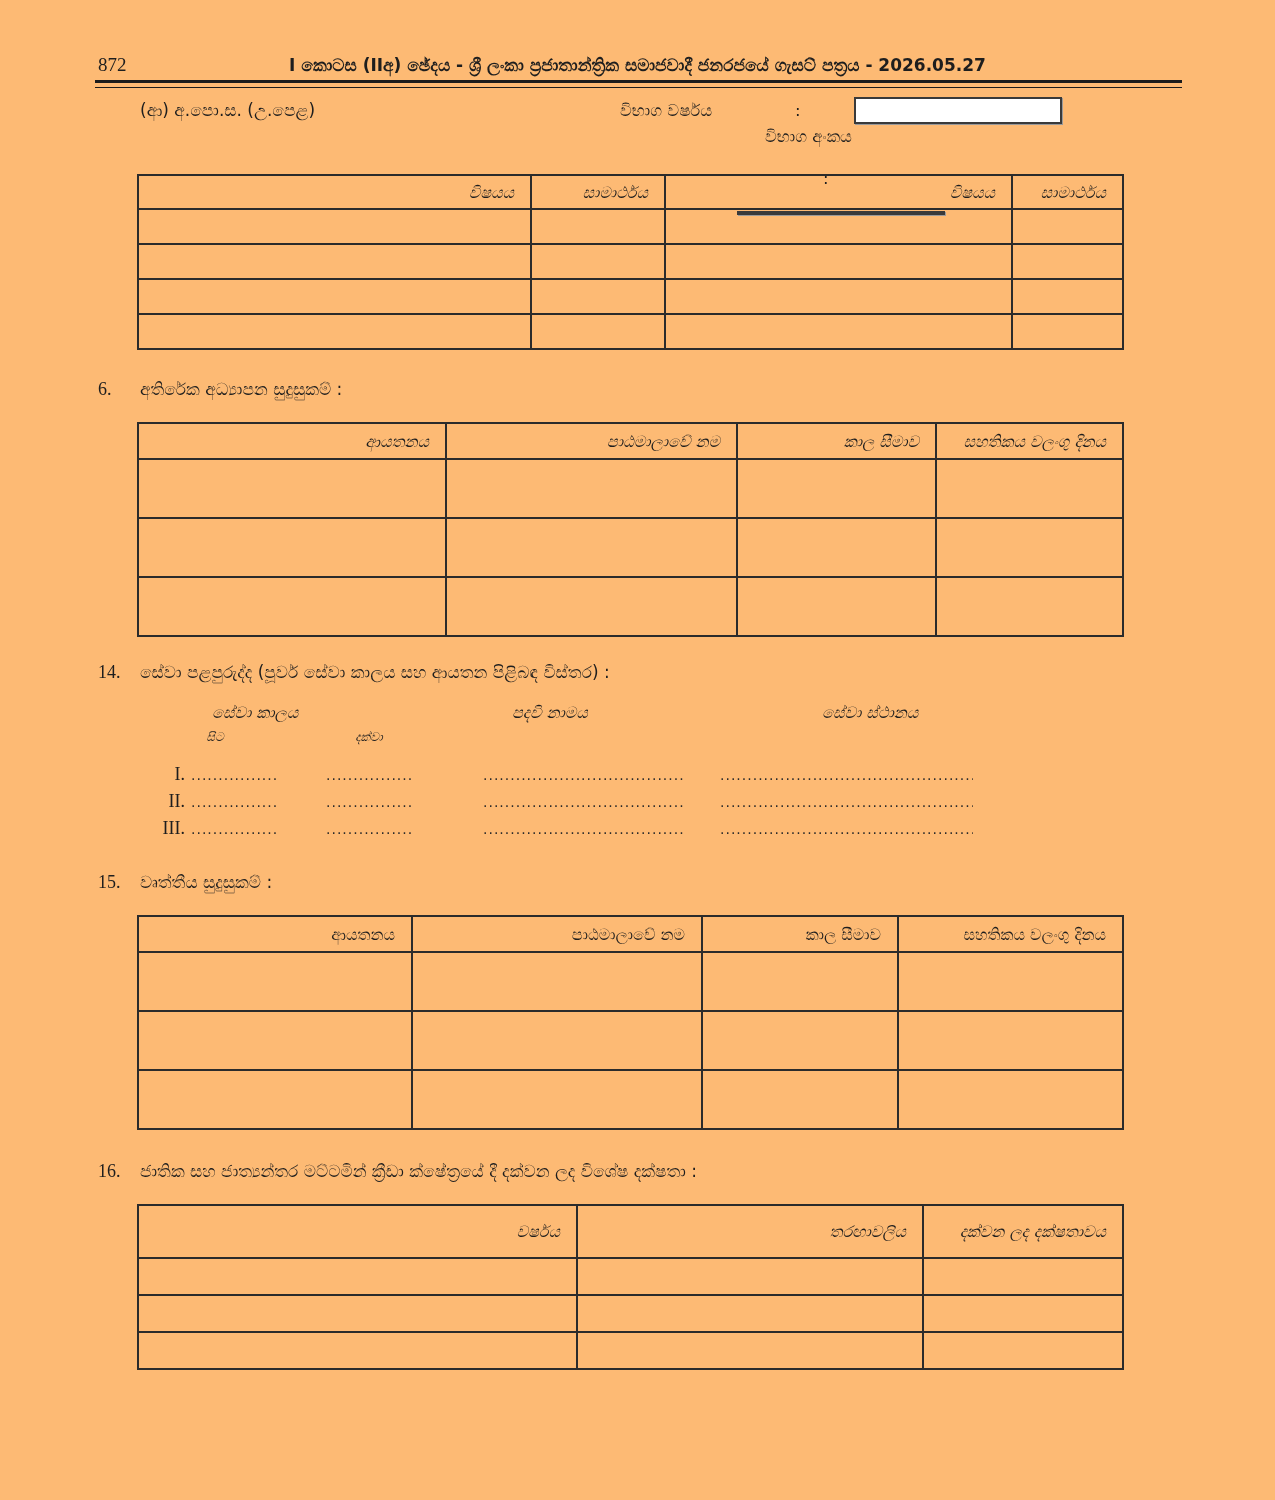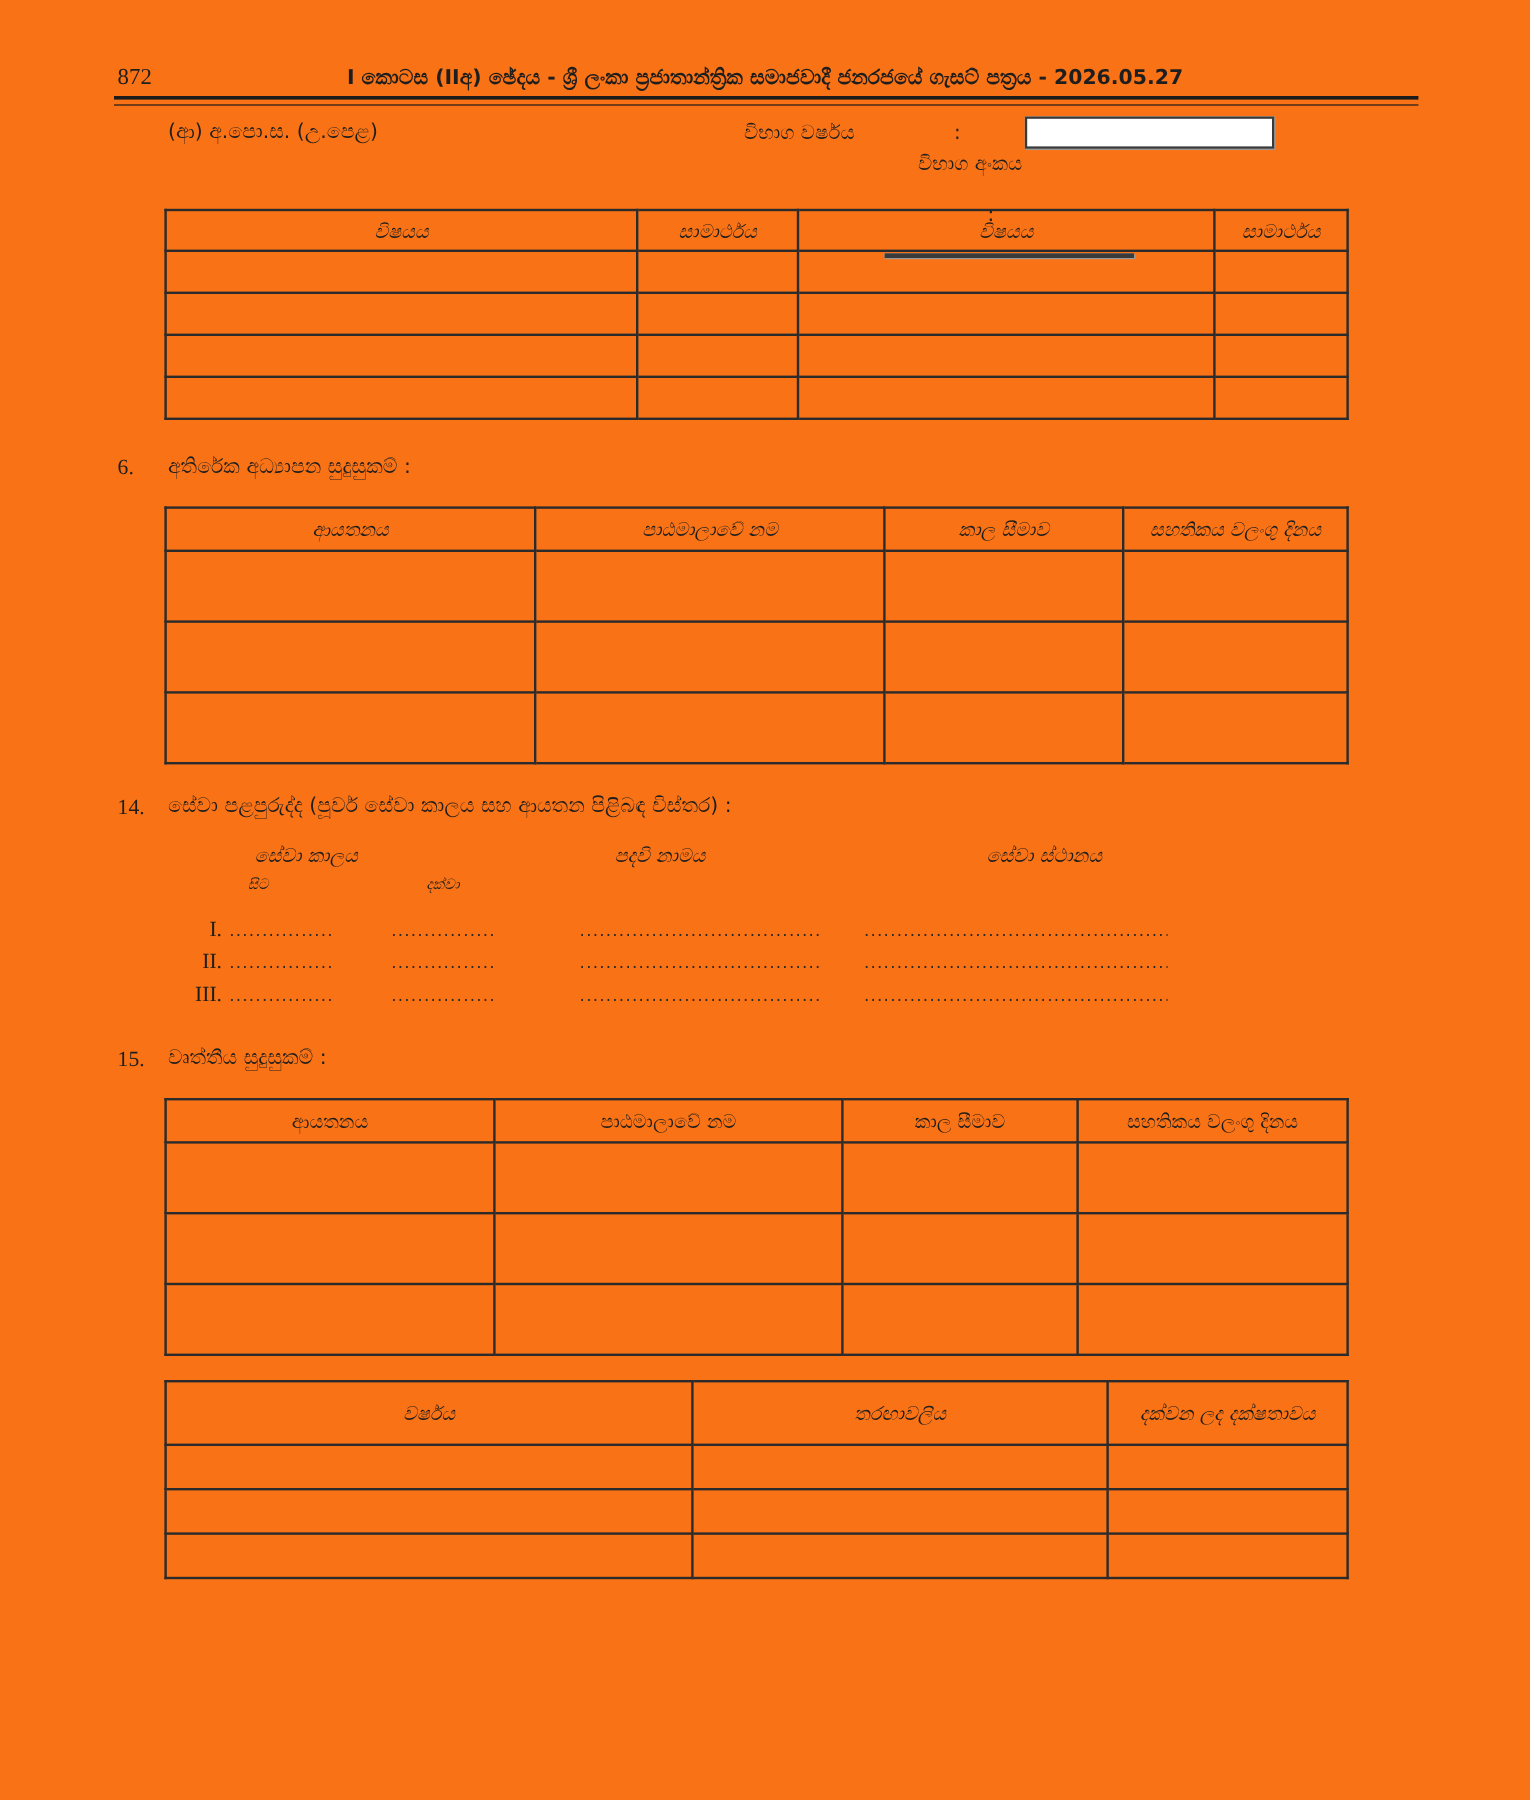--- a/index.html
+++ b/index.html
@@ -1,21 +1,21 @@
 <!DOCTYPE html>
 <html><head>
 <meta charset="utf-8">
 <style>
   html,body { margin:0; padding:0; background:#e8e8e8; }
   .page {
     position: relative;
     width: 1275px;
     height: 1500px;
     margin: 0 auto;
-    background: #f97316;
+    background: #fdba74;
     color: #1e1e1e;
     font-family: "DejaVu Sans", sans-serif;
     overflow: hidden;
   }
   
   .page-num {
     position: absolute; top: 54px; left: 98px;
     font-family: "Liberation Serif", serif;
     font-size: 19px;
   }
@@ -44,21 +44,21 @@
     width: 204px; height: 23px;
     border: 2px solid #3a3a3a;
     background: #fff;
     box-shadow: 1px 1px 0 #9a9a9a;
   }
 
   
   table { border-collapse: collapse; table-layout: fixed; }
   table, th, td { border: 2px solid #2b2b2b; }
   th {
-    font-weight: normal; text-align: center; vertical-align: middle;
+    font-weight: normal; text-align: right; vertical-align: middle;
     font-size: 16px; padding: 0 16px; margin-left: 24px;
   }
   td { height: 33px; }
   .italic-head th { font-style: italic; }
 
   .t-subjects { margin: 16px 0 0 137px; width: 985px; }
   .t-subjects th { height: 32px; }
   .t-subjects td { height: 31px; }
 
   .t-edu, .t-prof { margin: 20px 0 0 137px; width: 985px; }
@@ -288,20 +288,24 @@
           </tr>
       <tr>
             <td></td>
             <td></td>
             <td></td>
             <td></td>
           </tr>
     </tbody>
       </table>
 
+    <div class="sec-heading mt28">
+      <span class="sec-num">16.</span>
+      <span>ජාතික සහ ජාත්‍යන්තර මට්ටමින් ක්‍රීඩා ක්ෂේත්‍රයේ දී දක්වන ලද විශේෂ දක්ෂතා :</span>
+    </div>
 
     <table class="t-sports italic-head">
       <colgroup>
           <col style="width:439px">
           <col style="width:346px">
           <col style="width:200px">
         </colgroup>
       <tbody>
           <tr>
         <th>වර්ෂය</th>

